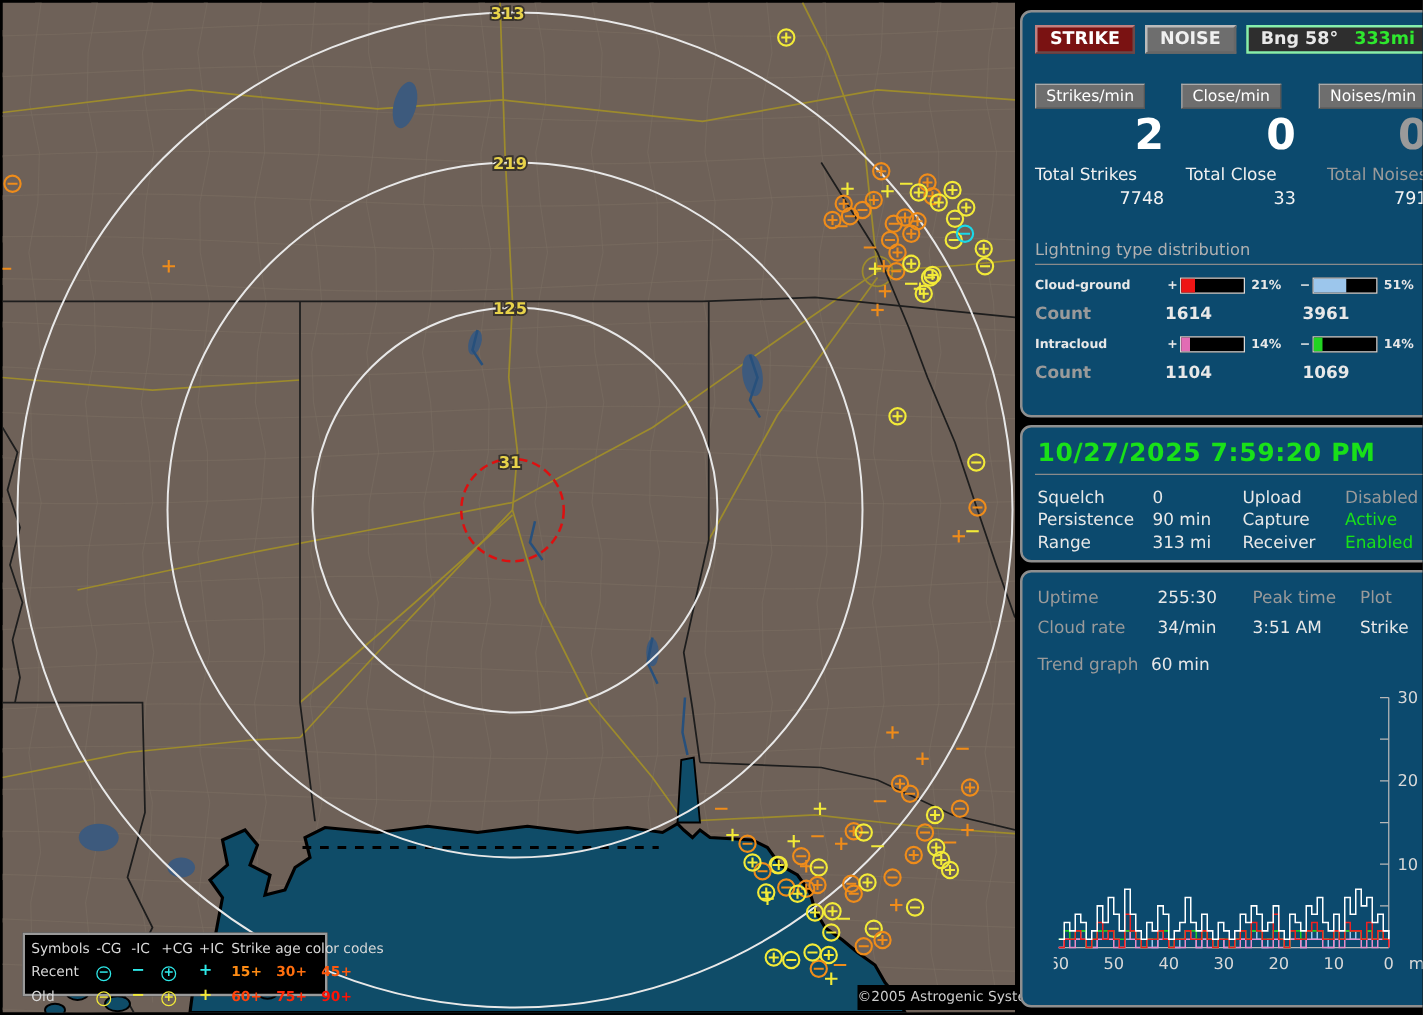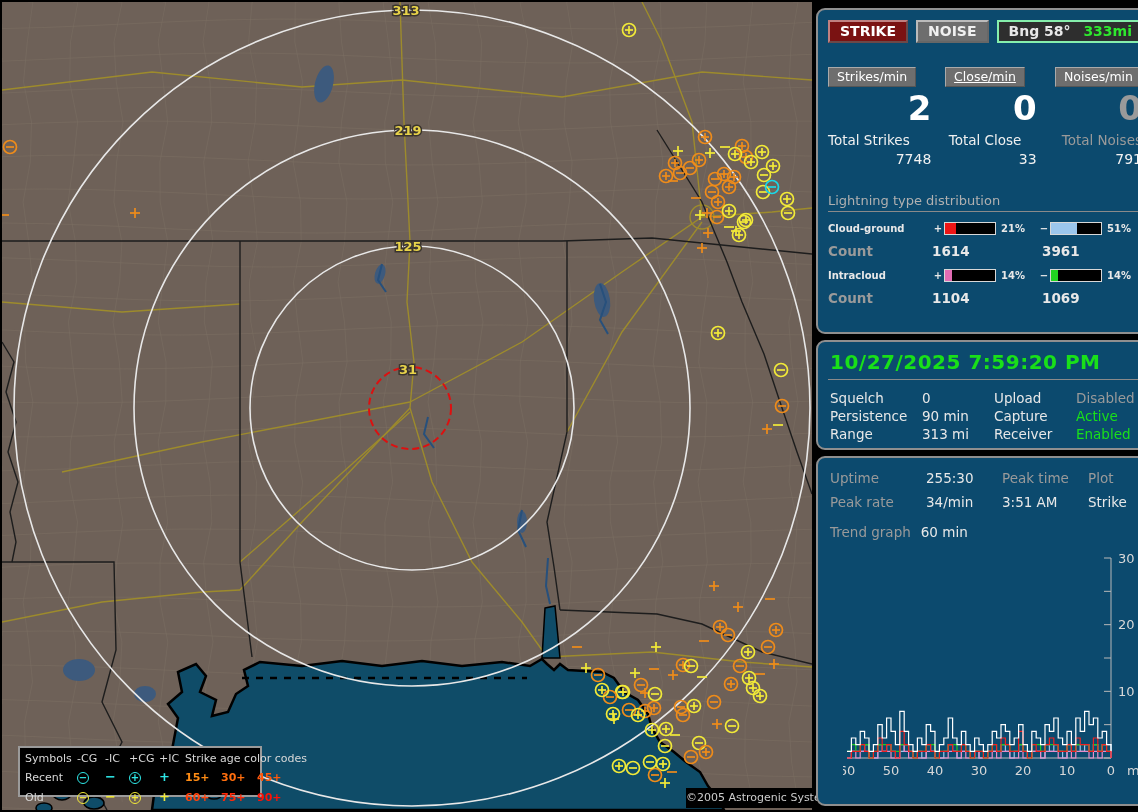--- a/index.html
+++ b/index.html
@@ -39,21 +39,21 @@
   .btn-strike { background:#7a1212; color:#ffffff; border:2px outset #c08080; }
   .btn-noise  { background:#6e6e6e; color:#f0f0f0; border:2px outset #bbbbbb; }
   .bng-bar { margin-left:auto; background:#2e2e2e; border:2px solid #86efac;
     padding:1px 8px 2px 10px; width:152px; display:flex; font-size:14px; font-weight:bold; }
   .bng-rng { margin-left:auto; color:#2ee82e; }
 
   .rates { display:grid; grid-template-columns:1fr 1fr 1fr; column-gap:2px; margin-top:24px; }
   .rate-col { display:flex; flex-direction:column; }
   .rate-btn { background:#6e6e6e; color:#ffffff; border:1px outset #aaaaaa;
     font-size:12.5px; padding:1px 8px 2px 8px; align-self:flex-start; white-space:nowrap; }
-  .rate-col:nth-child(2) .rate-btn { align-self:center;text-decoration:underline; }
+  .rate-col:nth-child(2) .rate-btn { align-self:center; }
   .rate-col:nth-child(3) .rate-btn { align-self:flex-end; }
   .rate-num { font-size:34px; font-weight:bold; text-align:right; line-height:1.15;
     margin-top:2px; color:#ffffff; }
   .rate-total-label { font-size:13.5px; margin-top:4px; color:#f0f0f0; white-space:nowrap; }
   .rate-col:nth-child(2) .rate-total-label { text-align:center; }
   .rate-col:nth-child(3) .rate-total-label { text-align:right; }
   .rate-total-val { font-size:14px; text-align:right; margin-top:3px; color:#f2f2f2; }
   .dim { color:#9a9a9a !important; }
 
   .dist-title { color:#b0b0b0; font-size:13px; margin-top:26px; padding-bottom:3px;
@@ -787,21 +787,21 @@
     </div>
   </div>
 
   <div class="pbox" id="box-stats">
     <div class="up-grid">
       <span class="dim">Uptime</span>
       <span>255:30</span>
       <span class="dim">Peak time</span>
       <span class="dim">Plot</span>
 
-      <span class="dim">Peak rate</span>
+      <span class="dim">Cloud rate</span>
       <span>34/min</span>
       <span>3:51 AM</span>
       <span>Strike</span>
     </div>
     <div class="trend-row">
       <span class="dim">Trend graph</span>
       <span>60 min</span>
     </div>
     <svg id="trend-svg" width="306" height="248" viewBox="0 0 306 248">
         <path d="M268,6 V206 M4,206 H268" stroke="#b8b8b8" fill="none"></path>

